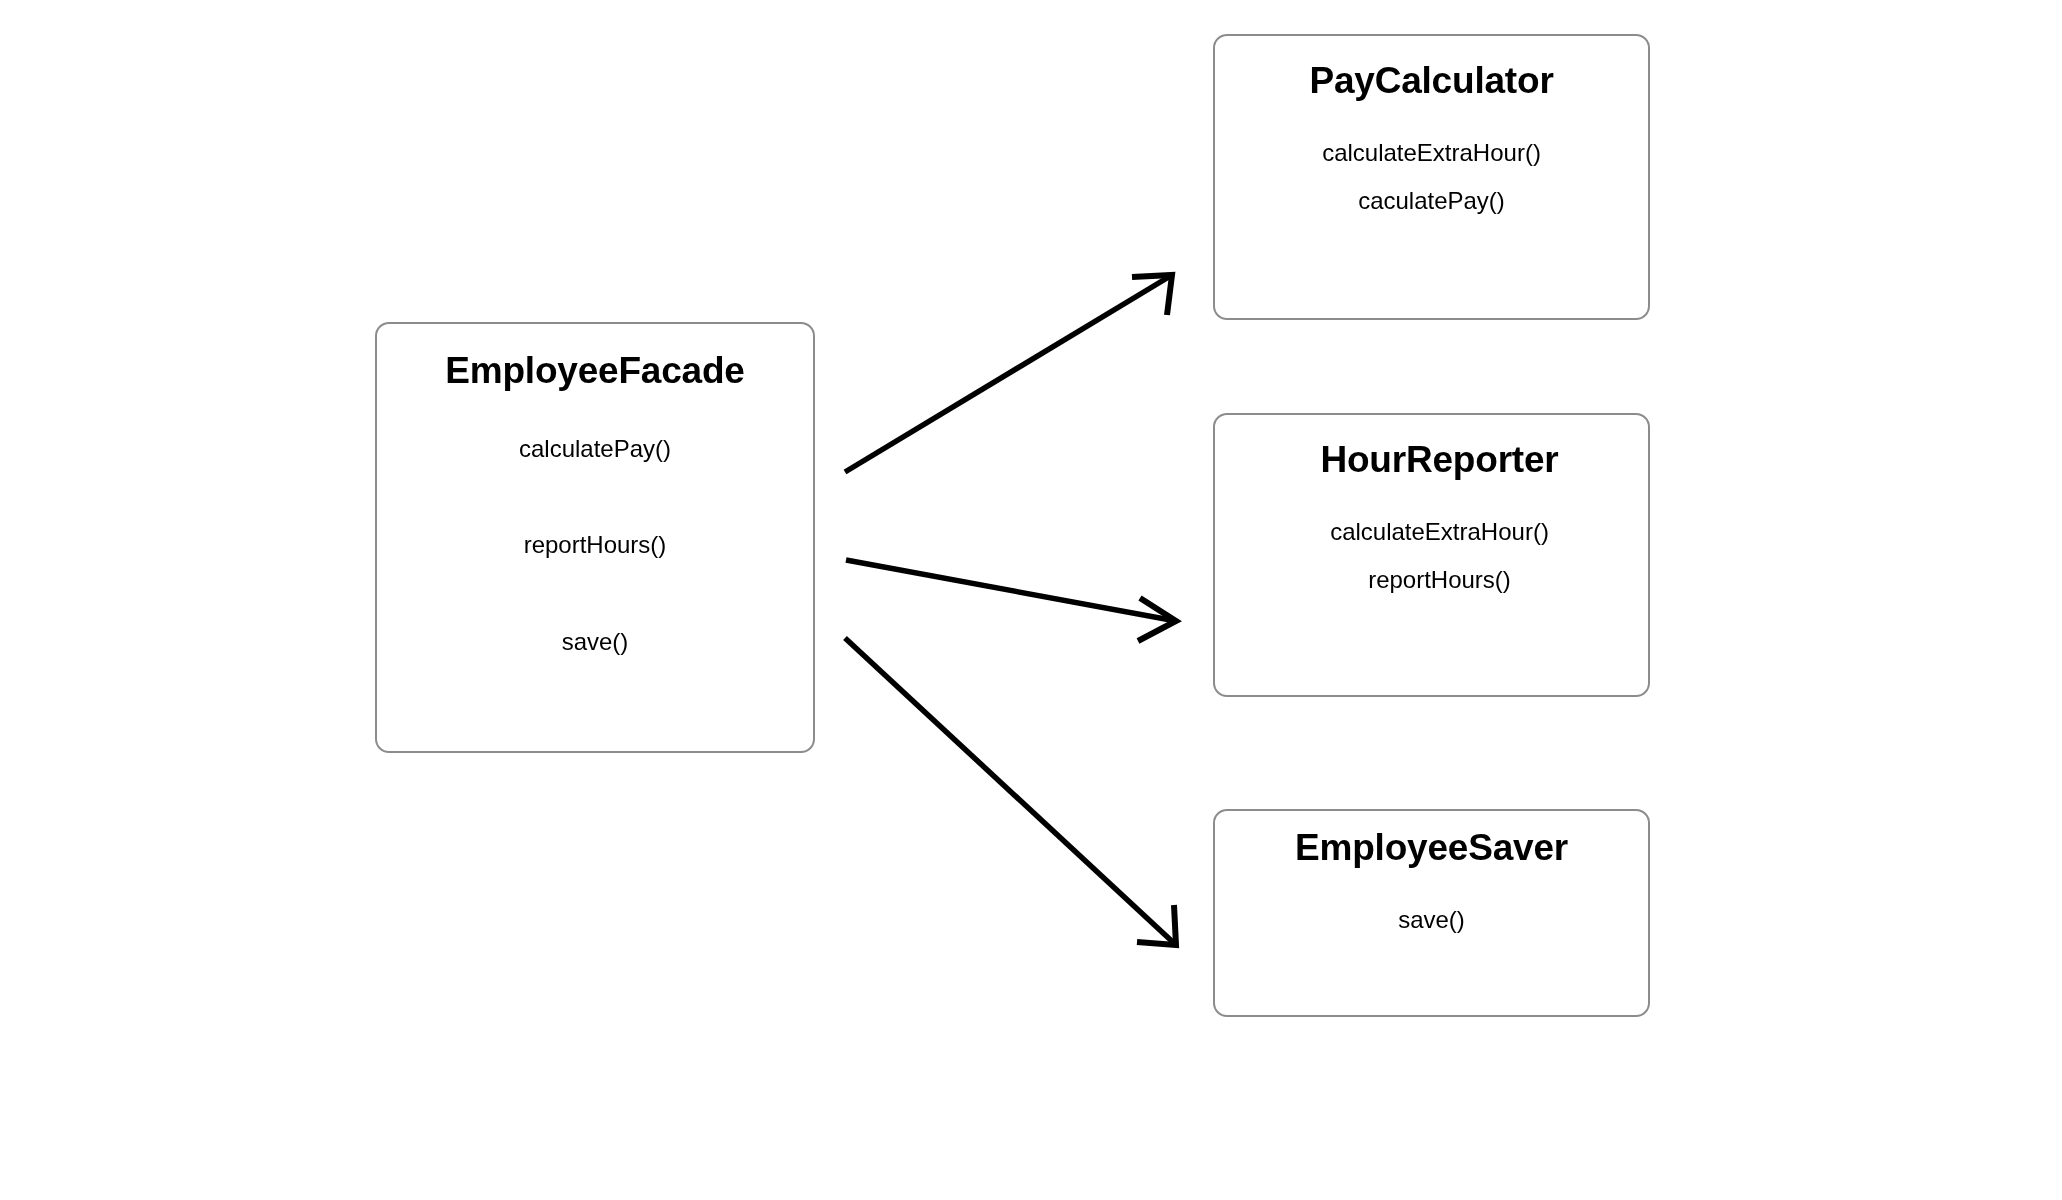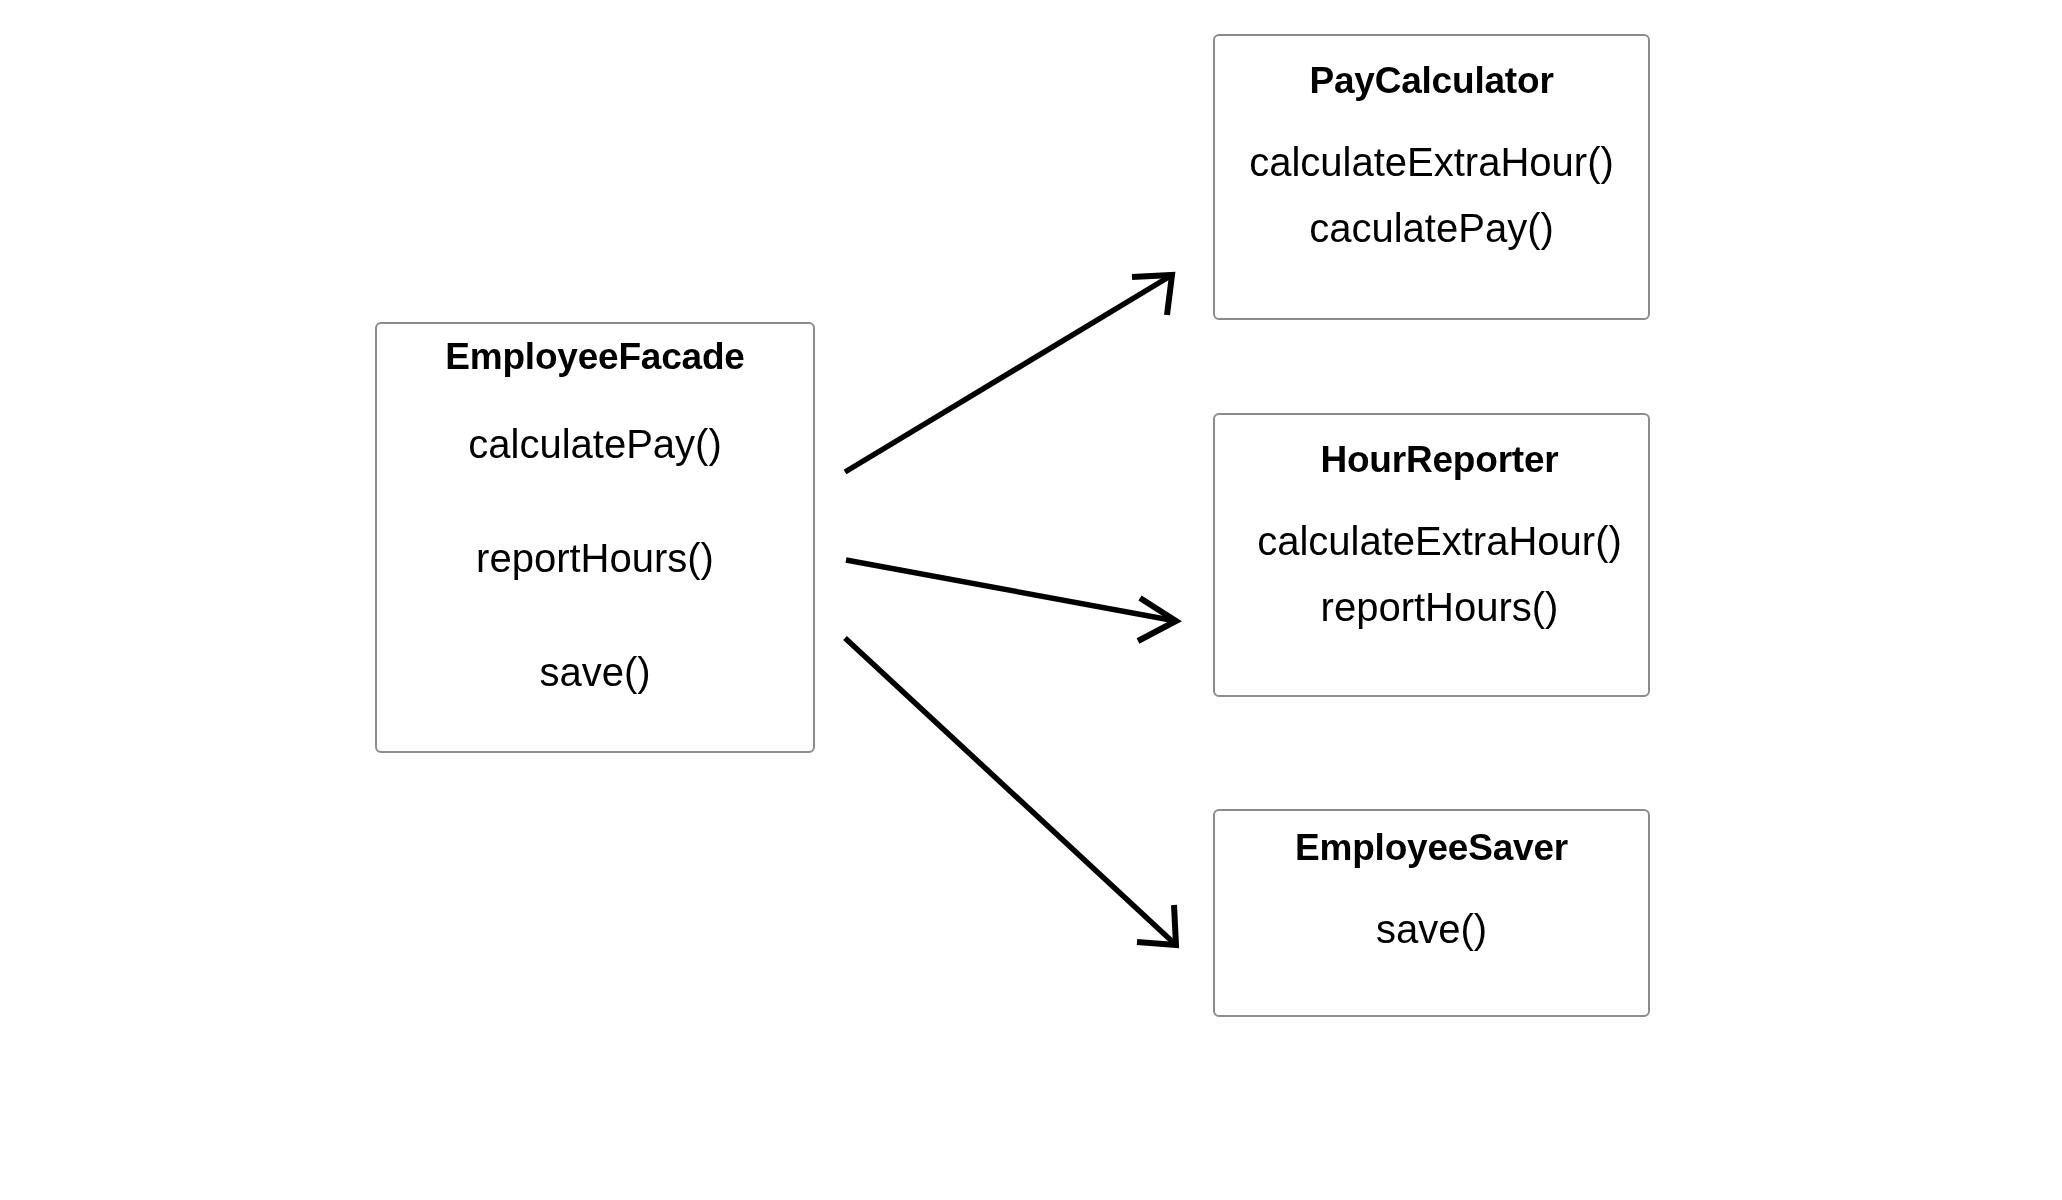--- a/index.html
+++ b/index.html
@@ -16,56 +16,56 @@
     width: 2062px;
     height: 1200px;
     background: #ffffff;
     overflow: hidden;
   }
   .node {
     position: absolute;
     box-sizing: border-box;
     background: #ffffff;
     border: 2px solid #8c8c8c;
-    border-radius: 6px;
+    border-radius: 14px;
     display: flex;
     flex-direction: column;
     align-items: center;
     z-index: 2;
   }
   .node-title {
     font-size: 37px;
     font-weight: bold;
     color: #000000;
     text-align: center;
     letter-spacing: -0.2px;
     white-space: nowrap;
   }
   .node-methods {
     display: flex;
     flex-direction: column;
     align-items: center;
     width: 100%;
   }
   .method {
-    font-size: 40px;
+    font-size: 24px;
     font-weight: normal;
     color: #000000;
     text-align: center;
     white-space: nowrap;
     line-height: 1.1;
   }
 
   
   #node-employee-facade {
     left: 375px;
     top: 322px;
     width: 440px;
     height: 431px;
-    padding-top: 12px;
+    padding-top: 26px;
   }
   #node-employee-facade .node-methods { margin-top: 44px; gap: 48px; }
   #node-employee-facade .method { margin-bottom: 22px; }
 
   
   #node-pay-calculator {
     left: 1213px;
     top: 34px;
     width: 437px;
     height: 286px;

